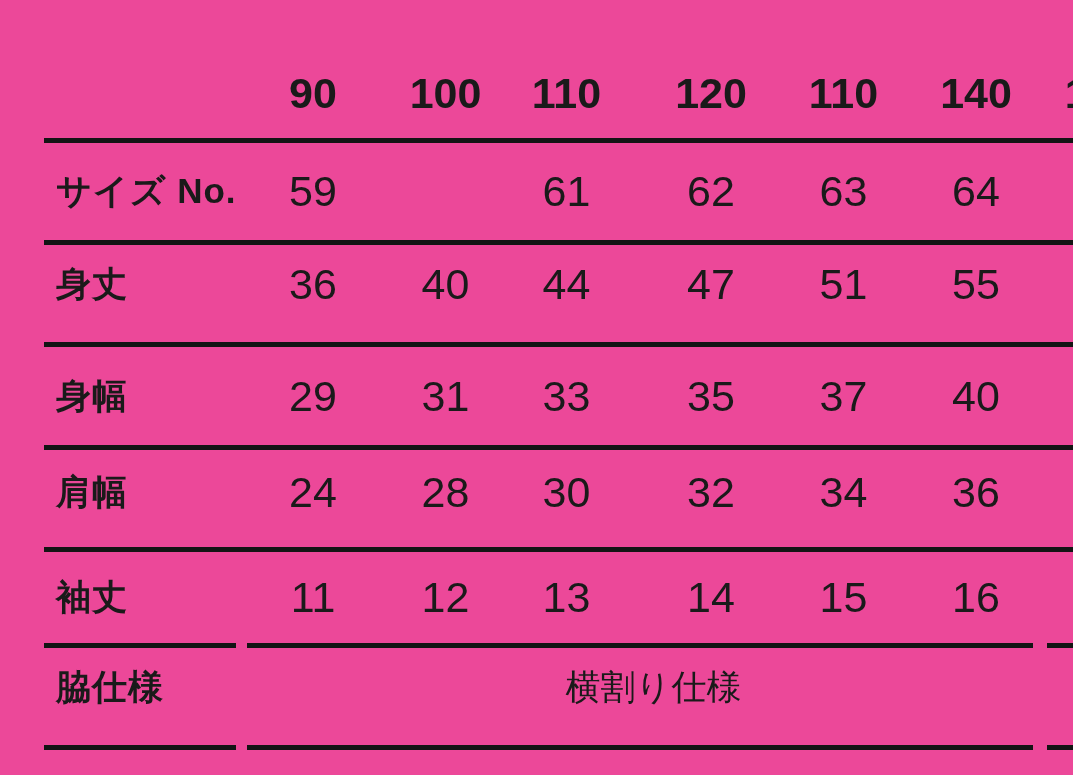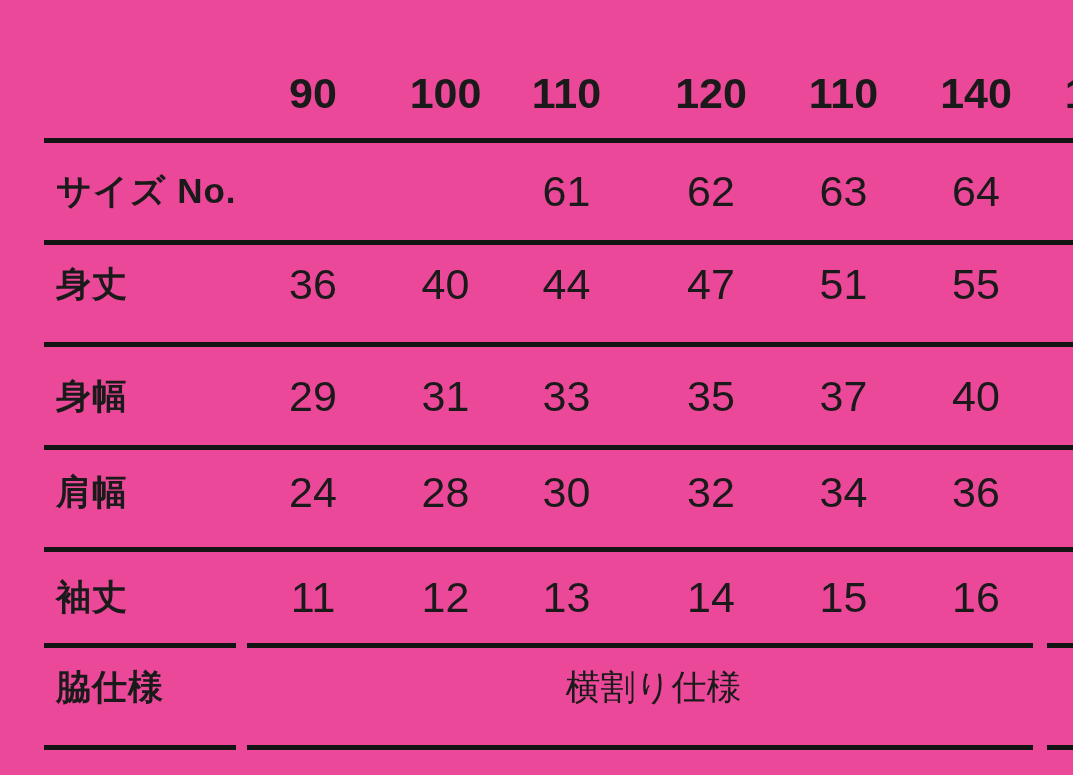--- a/index.html
+++ b/index.html
@@ -94,20 +94,21 @@
     <div class="cell head c4">120</div>
     <div class="cell head c5">110</div>
     <div class="cell head c6">140</div>
     <div class="cell head c7">150</div>
   </div>
 
   <div class="hline full l1"></div>
 
   <div class="band band-r0">
     <div class="cell label-cell">サイズ No.</div>
+    <div class="cell num c1">59</div>
     <div class="cell num c3">61</div>
     <div class="cell num c4">62</div>
     <div class="cell num c5">63</div>
     <div class="cell num c6">64</div>
   </div>
 
   <div class="hline full l2"></div>
 
   <div class="band band-r1">
     <div class="cell label-cell">身丈</div>

